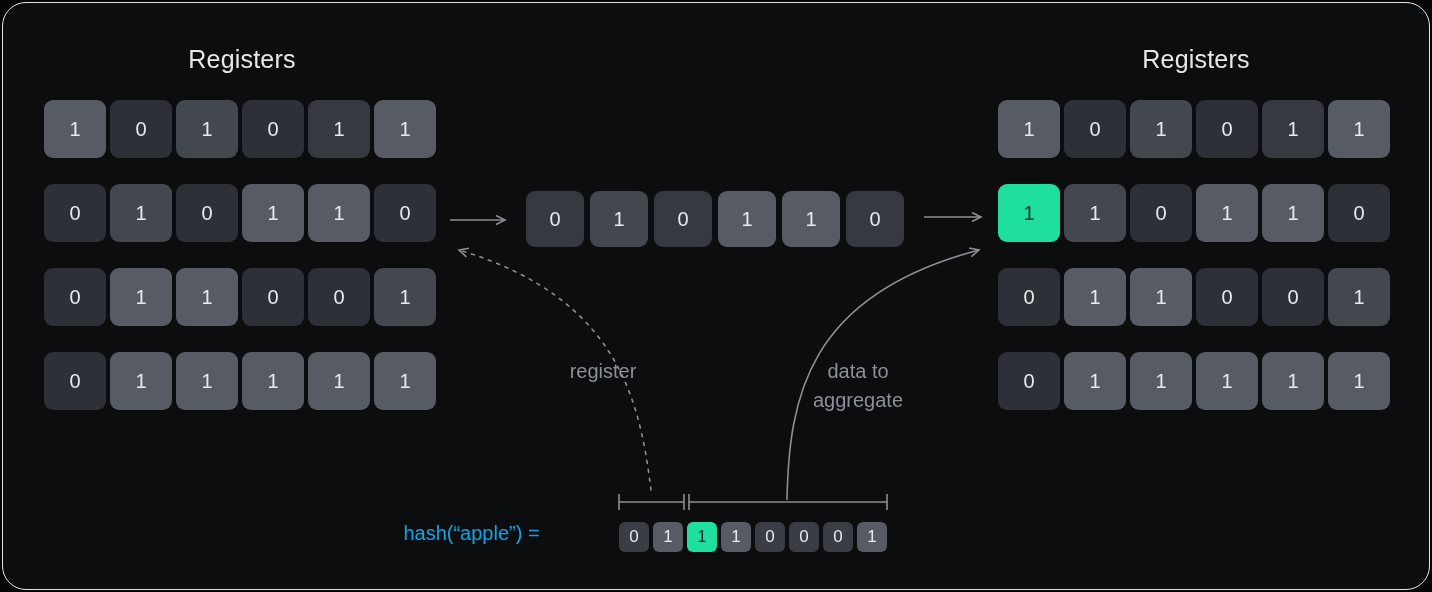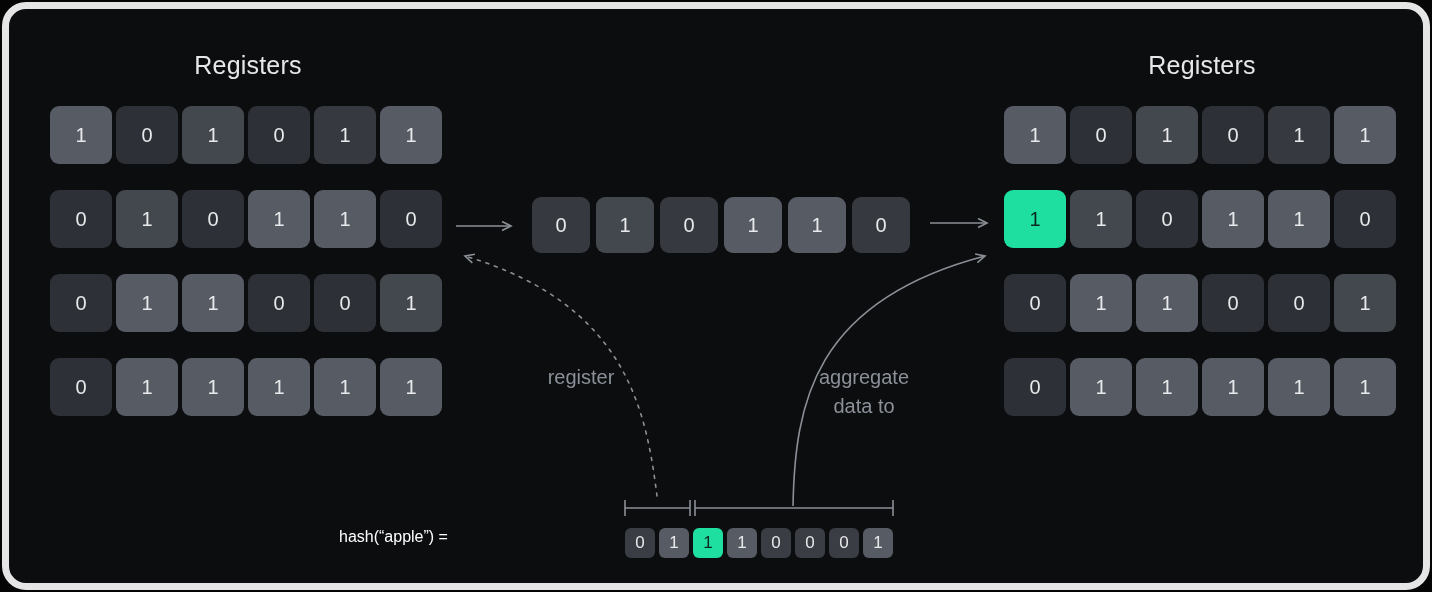--- a/index.html
+++ b/index.html
@@ -1,19 +1,19 @@
 <!DOCTYPE html>
 <html><head>
 <meta charset="utf-8">
 <style>
   html,body{margin:0;padding:0;background:#050506;}
   body{font-family:"Liberation Sans","DejaVu Sans",sans-serif;}
   .stage{position:relative;width:1432px;height:592px;background:#050506;overflow:hidden;}
   .panel{position:absolute;left:2px;top:2px;right:2px;bottom:2px;background:#0c0d0f;
-         border:7px solid #e5e5e5;border-radius:24px;}
+         border:1px solid #e5e5e5;border-radius:24px;}
   .title{position:absolute;top:42px;width:396px;text-align:center;font-size:25px;
          color:#e6e7e9;letter-spacing:.2px;}
   .title-left{left:41px;} .title-right{left:995px;}
   .grid{position:absolute;display:flex;flex-direction:column;gap:26px;top:97px;}
   .grid-left{left:41px;} .grid-right{left:995px;}
   .row{display:flex;gap:4px;}
   .cell{width:62px;height:58px;border-radius:9px;display:flex;align-items:center;
         justify-content:center;font-size:20px;color:#e8e9eb;}
   .mid-row{position:absolute;left:523px;top:188px;display:flex;gap:6px;}
   .midcell{width:58px;height:56px;border-radius:9px;display:flex;align-items:center;
@@ -23,23 +23,23 @@
        justify-content:center;font-size:17px;color:#e8e9eb;}
   .tone-dark{background:#2d3036;}
   .tone-dim{background:#36393f;}
   .tone-mid{background:#43474e;}
   .tone-light{background:#565b64;}
   .tone-green{background:#1fdfa0;color:#0b2a1f;}
   .tone-bit-dark{background:#3a3d43;}
   .tone-bit-light{background:#575b63;}
   .anno{position:absolute;width:180px;text-align:center;font-size:20px;line-height:29px;
         color:#8b9099;}
-  .anno-left{left:482px;top:354px;} .anno-right{left:765px;top:354px;}
-  .hash-label{position:absolute;left:330px;top:519px;width:277px;text-align:left;
-        font-size:16px;color:#ffffff;}
+  .anno-left{left:510px;top:354px;} .anno-right{left:765px;top:354px;}
+  .hash-label{position:absolute;left:330px;top:519px;width:277px;text-align:center;
+        font-size:20px;color:#0ea5e9;}
   .overlay{position:absolute;left:0;top:0;pointer-events:none;}
 </style>
 </head>
 <body>
 
 <div class="stage">
   <div class="panel">
 
     <div class="title title-left">Registers</div>
     <div class="title title-right">Registers</div>
@@ -120,22 +120,22 @@
           <div class="cell tone-light">1</div>
           <div class="cell tone-light">1</div>
           <div class="cell tone-light">1</div>
         </div>
     </div>
 
     <div class="anno anno-left">
       <div>register</div>
     </div>
     <div class="anno anno-right">
+      <div>data to</div>
       <div>aggregate</div>
-      <div>data to</div>
     </div>
 
     <div class="hash-label">hash(“apple”) =</div>
     <div class="bits">
         <div class="bit tone-bit-dark">0</div>
         <div class="bit tone-bit-light">1</div>
         <div class="bit tone-green">1</div>
         <div class="bit tone-bit-light">1</div>
         <div class="bit tone-bit-dark">0</div>
         <div class="bit tone-bit-dark">0</div>

